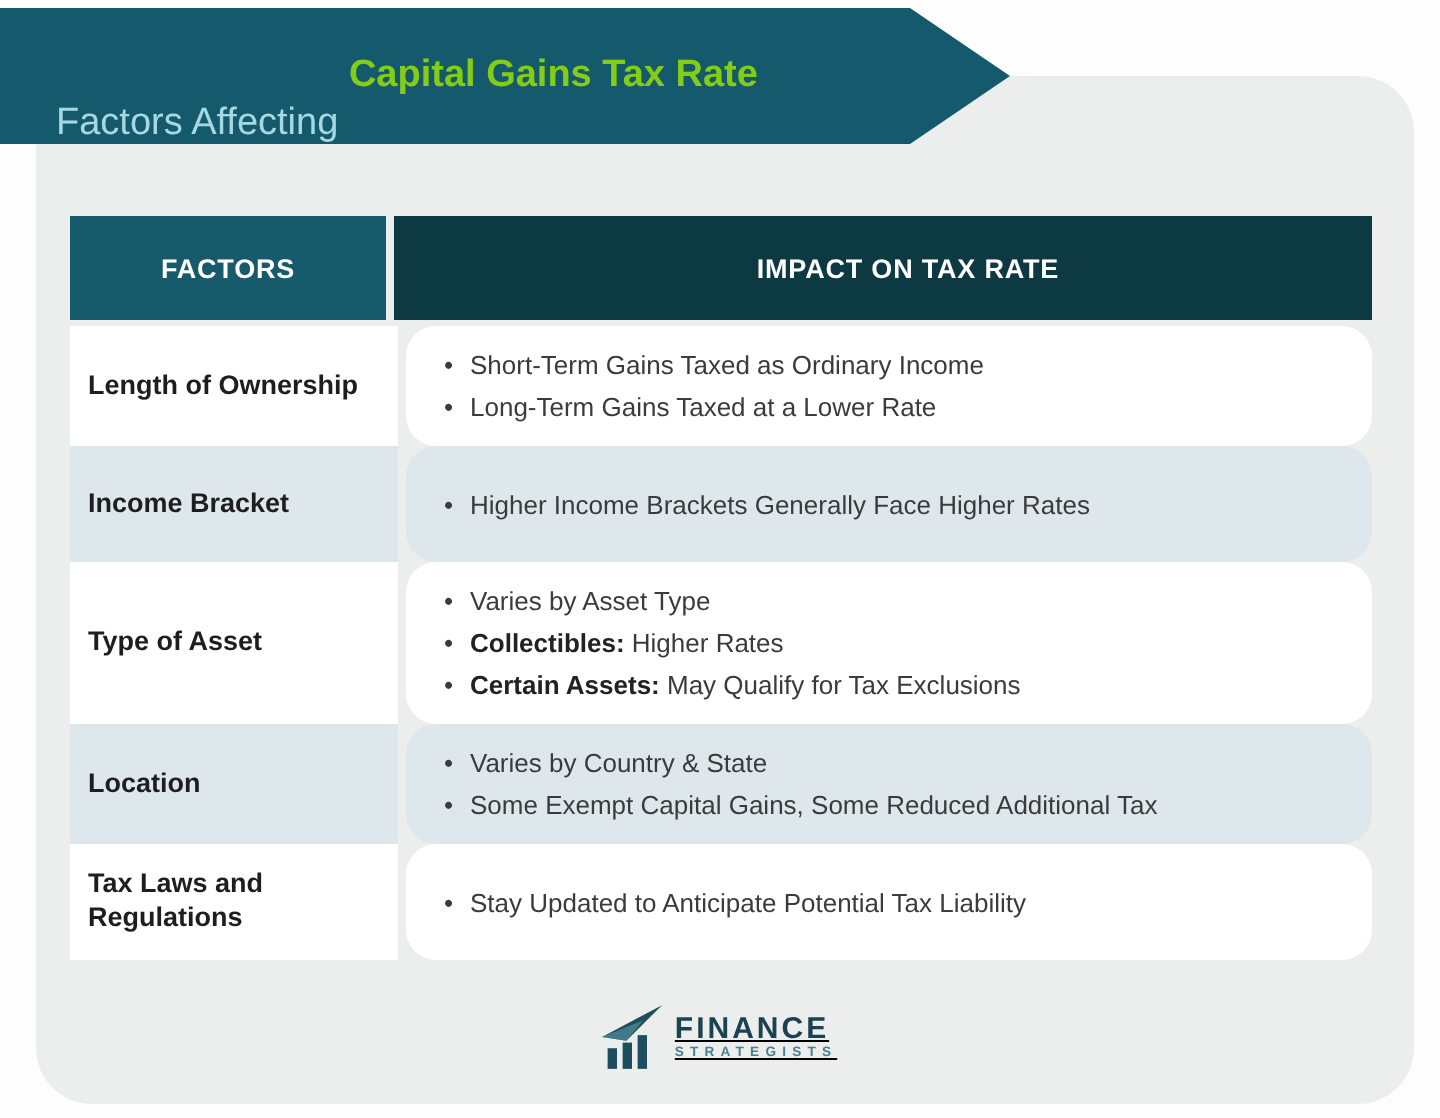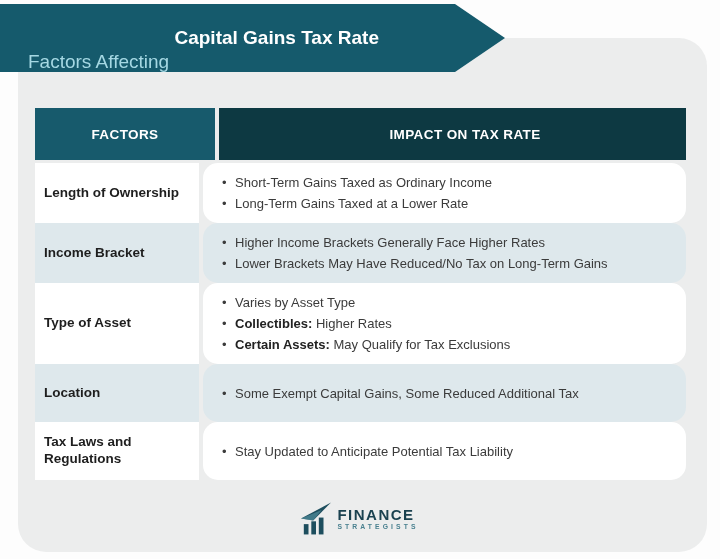--- a/index.html
+++ b/index.html
@@ -41,21 +41,21 @@
     z-index:2;
   }
   .banner .t-regular{
     color:var(--title-light);
     font-size:19px;
     font-weight:400;
     white-space:pre;
     margin-top:48px;
   }
   .banner .t-bold{
-    color:#ffffff;
+    color:#84cc16;
     font-size:19px;
     font-weight:700;
   }
   .table{
     position:absolute;
     left:35px; top:108px;
     width:651px;
     z-index:2;
   }
   .thead{
@@ -66,21 +66,21 @@
   .th{
     height:52px;
     display:flex;
     align-items:center;
     justify-content:center;
     color:#FFFFFF;
     font-weight:700;
     font-size:13.5px;
     letter-spacing:0.4px;
   }
-  .th.col1{width:180px;background:var(--header-col1);}
+  .th.col1{width:158px;background:var(--header-col1);}
   .th.col2{flex:1;background:var(--header-col2);padding-left:25px;}
   .rows{display:flex;flex-direction:column;}
   .row{
     display:flex;
     gap:4px;
     min-height:58px;
   }
   .row:nth-child(even) .cell{background:var(--row-alt);}
   .row:nth-child(odd) .cell{background:#FFFFFF;}
   .cell{
@@ -118,21 +118,21 @@
   .footer-logo{
     position:absolute;
     left:0; right:0;
     top:502px;
     display:flex;
     align-items:center;
     justify-content:center;
     gap:6px;
     z-index:2;
   }
-  .brand-text{display:flex;flex-direction:column;line-height:1;}
+  .brand-text{display:flex;flex-direction:column;line-height:1;text-decoration:underline;}
   .brand-primary{
     font-size:15px;
     font-weight:700;
     letter-spacing:1.5px;
     color:var(--brand-dark);
   }
   .brand-secondary{
     font-size:6.8px;
     font-weight:700;
     letter-spacing:3.1px;
@@ -164,40 +164,40 @@
             <li>Long-Term Gains Taxed at a Lower Rate</li>
           </ul>
     </div>
   </div>
 
   <div class="row">
     <div class="cell factor">Income Bracket</div>
     <div class="cell impact">
       <ul class="bullets">
             <li>Higher Income Brackets Generally Face Higher Rates</li>
-            <li>Lower Brackets May Have Reduced/No Tax on Long-Term Gains</li>
           </ul>
     </div>
   </div>
 
   <div class="row">
     <div class="cell factor">Type of Asset</div>
     <div class="cell impact">
       <ul class="bullets">
             <li>Varies by Asset Type</li>
             <li><b>Collectibles:</b> Higher Rates</li>
             <li><b>Certain Assets:</b> May Qualify for Tax Exclusions</li>
           </ul>
     </div>
   </div>
 
   <div class="row">
     <div class="cell factor">Location</div>
     <div class="cell impact">
       <ul class="bullets">
+            <li>Varies by Country &amp; State</li>
             <li>Some Exempt Capital Gains, Some Reduced Additional Tax</li>
           </ul>
     </div>
   </div>
 
   <div class="row">
     <div class="cell factor">Tax Laws and Regulations</div>
     <div class="cell impact">
       <ul class="bullets">
             <li>Stay Updated to Anticipate Potential Tax Liability</li>

